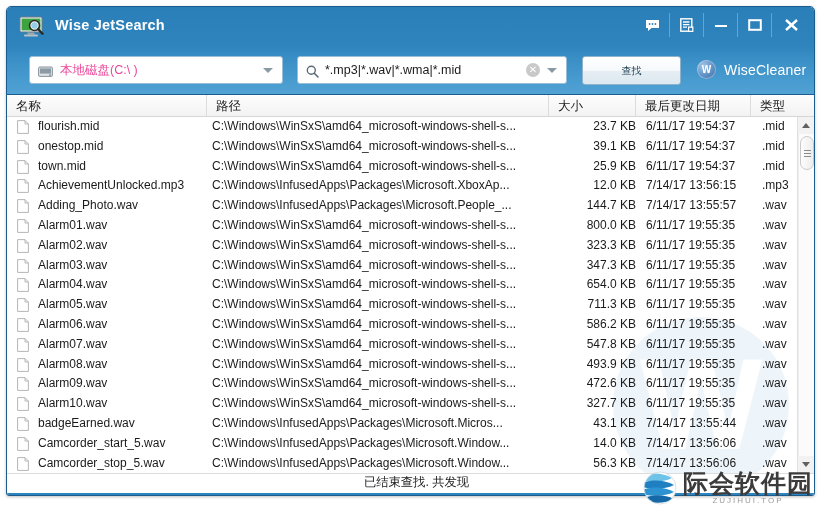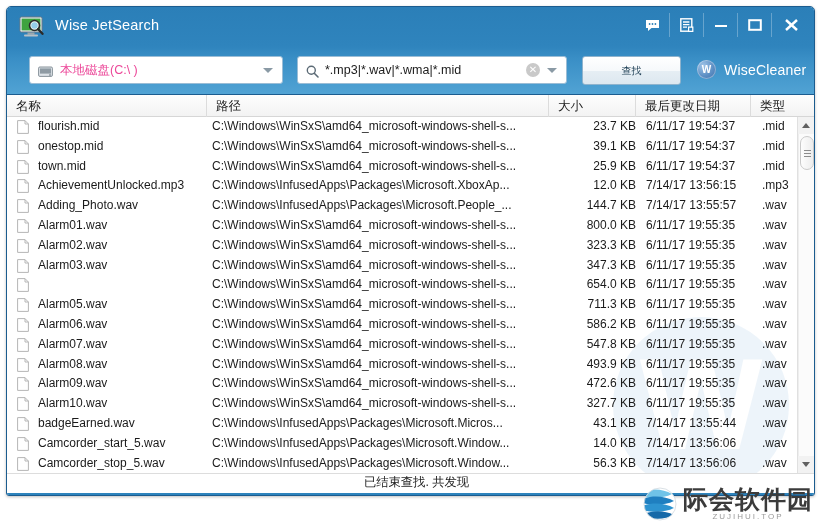--- a/index.html
+++ b/index.html
@@ -41,21 +41,21 @@
   }
   .app-icon {
     position: absolute;
     left: 12px; top: 9px;
     width: 26px; height: 22px;
   }
   .app-title {
     position: absolute;
     left: 48px; top: 10px;
     font-size: 14.5px;
-    font-weight: normal;
+    font-weight: bold;
     color: #ffffff;
     letter-spacing: 0.2px;
   }
   .winbtns {
     position: absolute;
     right: 4px; top: 5px;
     display: flex;
     align-items: center;
     height: 26px;
   }
@@ -294,21 +294,21 @@
     height: 26px;
     background: linear-gradient(to bottom,#2e84bd,#2877ae);
     display: flex; align-items: center;
     color: #ffffff;
     font-size: 12.3px;
   }
 
   
   .site-logo {
     position: absolute;
-    right: 8px; bottom: 4px;
+    right: 8px; bottom: 20px;
     display: flex; align-items: center;
     z-index: 5;
   }
   .site-globe { width: 36px; height: 36px; flex: 0 0 auto; }
   .site-texts { margin-left: 5px; display: flex; flex-direction: column; align-items: center; }
   .site-name {
     font-size: 25px; font-weight: bold; color: #3b3b3b;
     letter-spacing: 1px; line-height: 27px;
     font-family: "DejaVu Sans", sans-serif;
   }
@@ -517,20 +517,21 @@
             <span class="cell cell-path">C:\Windows\WinSxS\amd64_microsoft-windows-shell-s...</span>
             <span class="cell cell-size">347.3 KB</span>
             <span class="cell cell-date">6/11/17 19:55:35</span>
             <span class="cell cell-type">.wav</span>
           </div>
           <div class="row">
             <span class="file-icon"><svg viewBox="0 0 12 14" width="12" height="14">
                 <path d="M0.6 0.6h7.4l3.4 3.4v9.4H0.6z" fill="#ffffff" stroke="#b6b6b6" stroke-width="1"></path>
                 <path d="M8 0.6V4h3.4" fill="none" stroke="#b6b6b6" stroke-width="1"></path>
               </svg></span>
+            <span class="cell cell-name">Alarm04.wav</span>
             <span class="cell cell-path">C:\Windows\WinSxS\amd64_microsoft-windows-shell-s...</span>
             <span class="cell cell-size">654.0 KB</span>
             <span class="cell cell-date">6/11/17 19:55:35</span>
             <span class="cell cell-type">.wav</span>
           </div>
           <div class="row">
             <span class="file-icon"><svg viewBox="0 0 12 14" width="12" height="14">
                 <path d="M0.6 0.6h7.4l3.4 3.4v9.4H0.6z" fill="#ffffff" stroke="#b6b6b6" stroke-width="1"></path>
                 <path d="M8 0.6V4h3.4" fill="none" stroke="#b6b6b6" stroke-width="1"></path>
               </svg></span>

